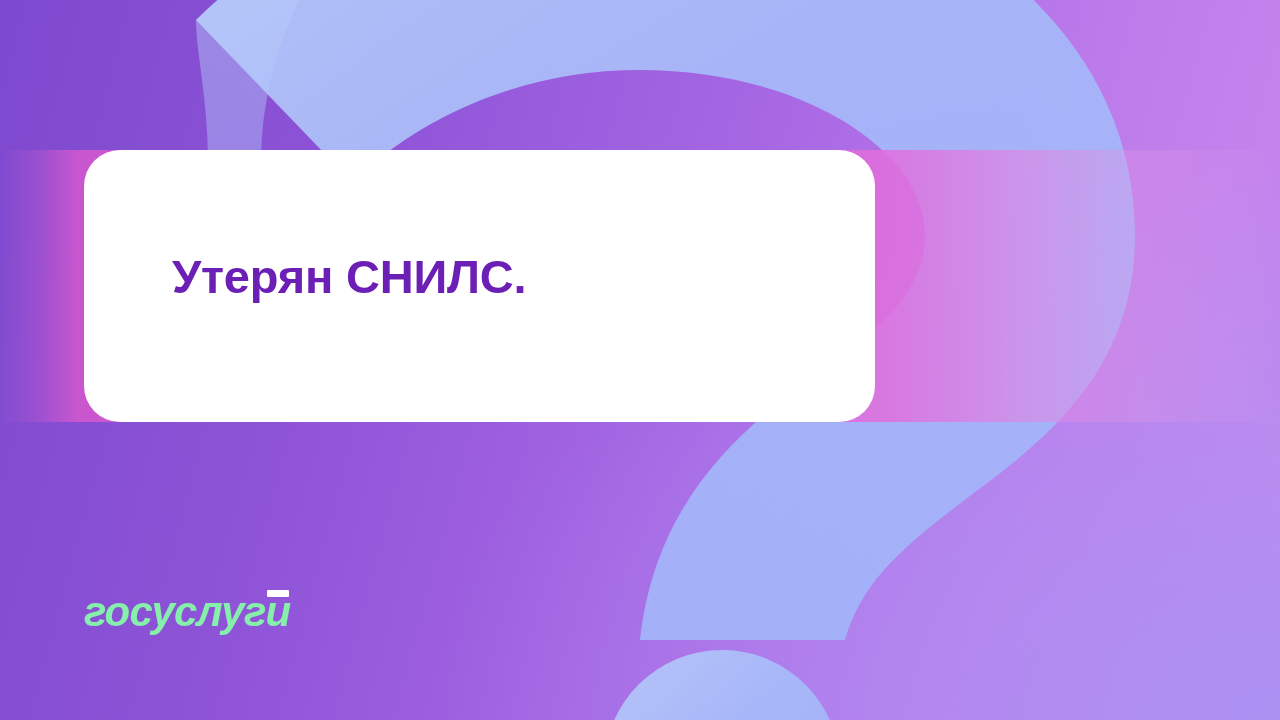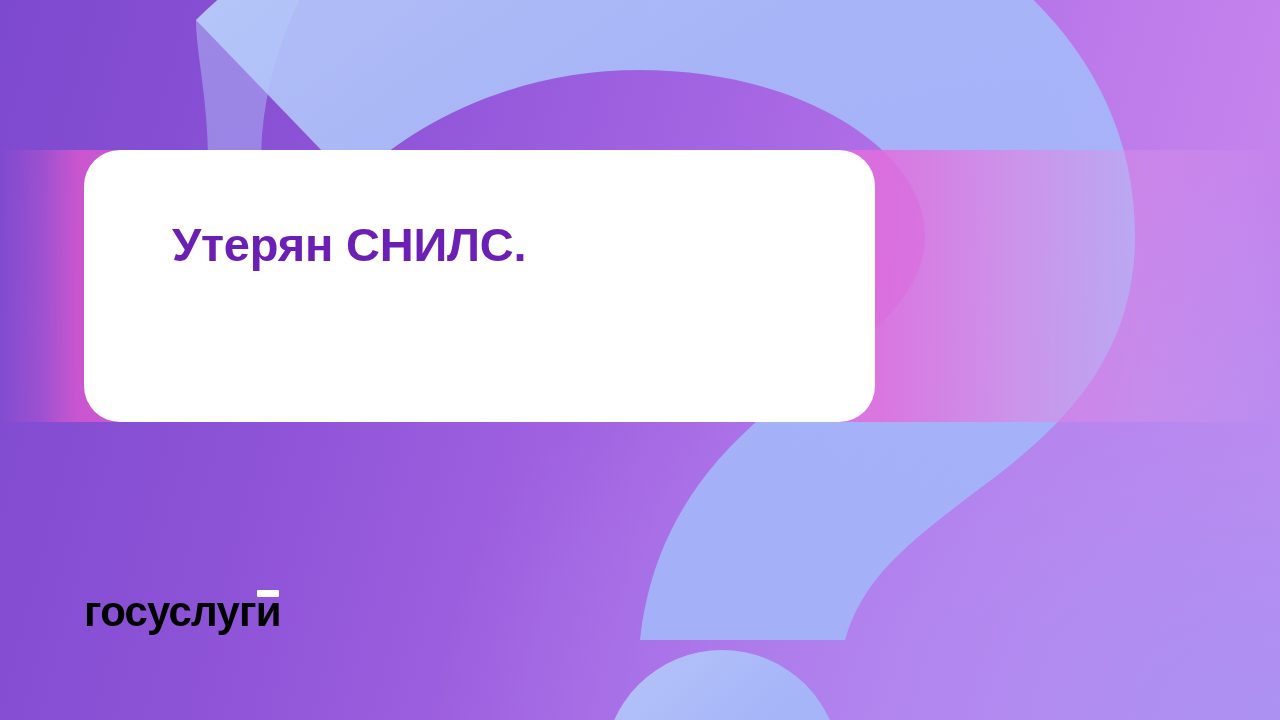--- a/index.html
+++ b/index.html
@@ -66,33 +66,35 @@
     width:700px;
   }
   .headline {
     color:#6B1FB5;
     font-family:"Liberation Sans", sans-serif;
     font-weight:bold;
     font-size:47px;
     line-height:1.42;
     letter-spacing:-0.2px;
     white-space:nowrap;
+    margin-top:32px;
   }
 
   
   .logo {
     position:absolute;
     left:84px; top:591px;
-    color:#000000;
+    color:#86efac;
     font-family:"Liberation Sans", sans-serif;
     font-weight:bold;
     font-size:42px;
     letter-spacing:-0.8px;
     line-height:1;
     user-select:none;
+    font-style:italic;
   }
   .logo .tail { position:relative; display:inline-block; }
   
   .logo .tail::after {
     content:"";
     position:absolute;
     left:1px; top:-1px;
     width:22px; height:7px;
     background:#FFFFFF;
     border-radius:1px;

